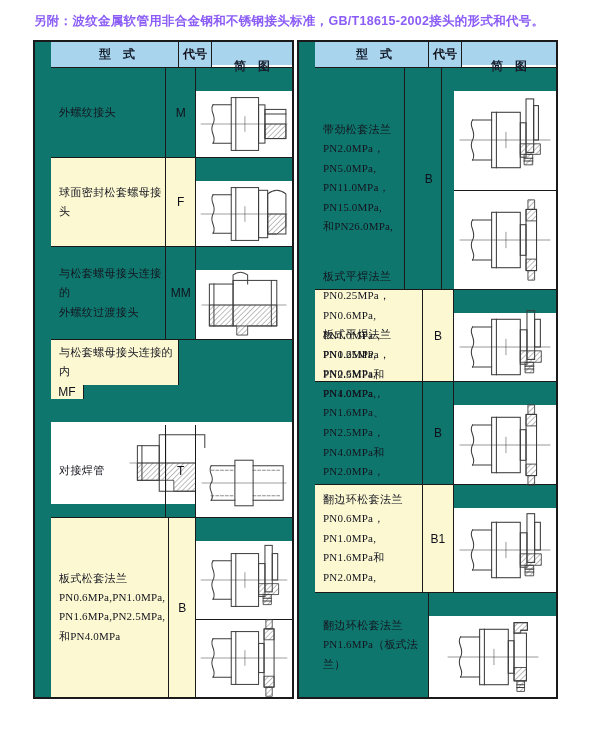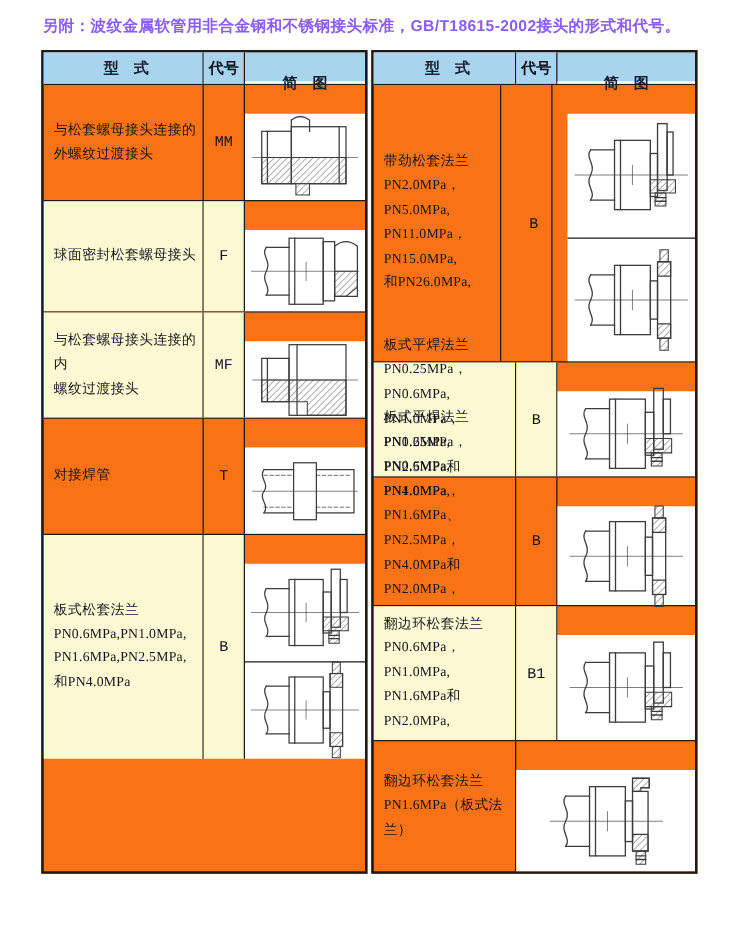--- a/index.html
+++ b/index.html
@@ -18,36 +18,36 @@
   .title{
     position:absolute;left:34px;top:13px;width:540px;
     font-size:12.5px;font-weight:bold;letter-spacing:.3px;color:#8b5cf6;
   }
   .tables{
     position:absolute;left:33px;top:40px;width:532px;
     display:flex;gap:3px;
   }
   .ftable{
     width:261px;box-sizing:border-box;
-    border:2px solid var(--border);background:#f97316;
+    border:2px solid var(--border);background:#0f766e;padding-left:16px;
   }
   .t-row{display:flex;border-bottom:1px solid var(--border);box-sizing:border-box;}
   .t-row:last-child{border-bottom:none;}
   .t-header{height:26px;background:var(--header-bg);}
   .cell{border-right:1px solid var(--border);box-sizing:border-box;}
   .cell:last-child{border-right:none;}
   .head{
     display:flex;align-items:center;justify-content:center;
     font-size:12px;font-weight:bold;color:#16202e;background:var(--header-bg);
   }
   .c0{width:128px;display:flex;flex-direction:column;justify-content:center;
       padding:3px 3px 3px 8px;}
   #table-right .c0{width:114px;}
   .c1{width:33px;display:flex;align-items:center;justify-content:center;
-      font-family:Liberation Mono, monospace;font-size:12px;color:#10101a;}
+      font-family:Liberation Sans, sans-serif;font-size:12px;color:#10101a;}
   .c2{flex:1;display:flex;flex-direction:column;background:#fff;margin-top:23px;}
   .hl{background:var(--hl-bg);}
   .name-line{font-size:11px;line-height:1.75;letter-spacing:.4px;}
   .pn-line{font-family:"Liberation Serif",serif;font-size:11px;line-height:1.78;letter-spacing:.2px;}
   .diag-sub{flex:1;display:flex;align-items:center;justify-content:center;min-height:0;}
   .sub-divider{border-top:1px solid var(--border);}
   .diag-svg{width:96px;height:82px;}
   #table-right .diag-svg{width:102px;height:86px;}
   .defs-svg{position:absolute;width:0;height:0;overflow:hidden;}
   .ln{fill:none;stroke:#3c3c3c;stroke-width:1.1;stroke-linecap:square;}
@@ -161,51 +161,63 @@
 
 <div class="page">
   <div class="title">另附：波纹金属软管用非合金钢和不锈钢接头标准，GB/T18615-2002接头的形式和代号。</div>
   <div class="tables">
     <div class="ftable" id="table-left">
         <div class="t-row t-header">
           <div class="cell head c0">型　式</div>
           <div class="cell head c1">代号</div>
           <div class="cell head c2">简　图</div>
         </div>
+        <div class="t-row" style="height: 90px;">
+          <div class="cell c0">
+            <div class="name-line">外螺纹接头</div>
+          </div>
+          <div class="cell c1">M</div>
+          <div class="cell c2">
+            <div class="diag-sub">
+              <svg class="diag-svg" viewBox="0 0 100 90">
+                <use href="#sym-fit-m"></use>
+              </svg>
+            </div>
+          </div>
+        </div>
+        <div class="t-row" style="height: 89px;">
+          <div class="cell c0 hl">
+            <div class="name-line">球面密封松套螺母接头</div>
+          </div>
+          <div class="cell c1 hl">F</div>
+          <div class="cell c2">
+            <div class="diag-sub">
+              <svg class="diag-svg" viewBox="0 0 100 90">
+                <use href="#sym-fit-f"></use>
+              </svg>
+            </div>
+          </div>
+        </div>
         <div class="t-row" style="height: 93px;">
           <div class="cell c0">
             <div class="name-line">与松套螺母接头连接的</div>
             <div class="name-line">外螺纹过渡接头</div>
           </div>
           <div class="cell c1">MM</div>
           <div class="cell c2">
             <div class="diag-sub">
               <svg class="diag-svg" viewBox="0 0 100 90">
                 <use href="#sym-fit-mm"></use>
               </svg>
             </div>
           </div>
         </div>
-        <div class="t-row" style="height: 89px;">
-          <div class="cell c0 hl">
-            <div class="name-line">球面密封松套螺母接头</div>
-          </div>
-          <div class="cell c1 hl">F</div>
-          <div class="cell c2">
-            <div class="diag-sub">
-              <svg class="diag-svg" viewBox="0 0 100 90">
-                <use href="#sym-fit-f"></use>
-              </svg>
-            </div>
-          </div>
-        </div>
-        <div class="t-row" style="height: 85px;">
+        <div class="t-row" style="height: 85px; flex-direction: column;">
           <div class="cell c0 hl">
             <div class="name-line">与松套螺母接头连接的内</div>
-            <div class="name-line">螺纹过渡接头</div>
           </div>
           <div class="cell c1 hl">MF</div>
           <div class="cell c2">
             <div class="diag-sub">
               <svg class="diag-svg" viewBox="0 0 100 90">
                 <use href="#sym-fit-mf"></use>
               </svg>
             </div>
           </div>
         </div>

